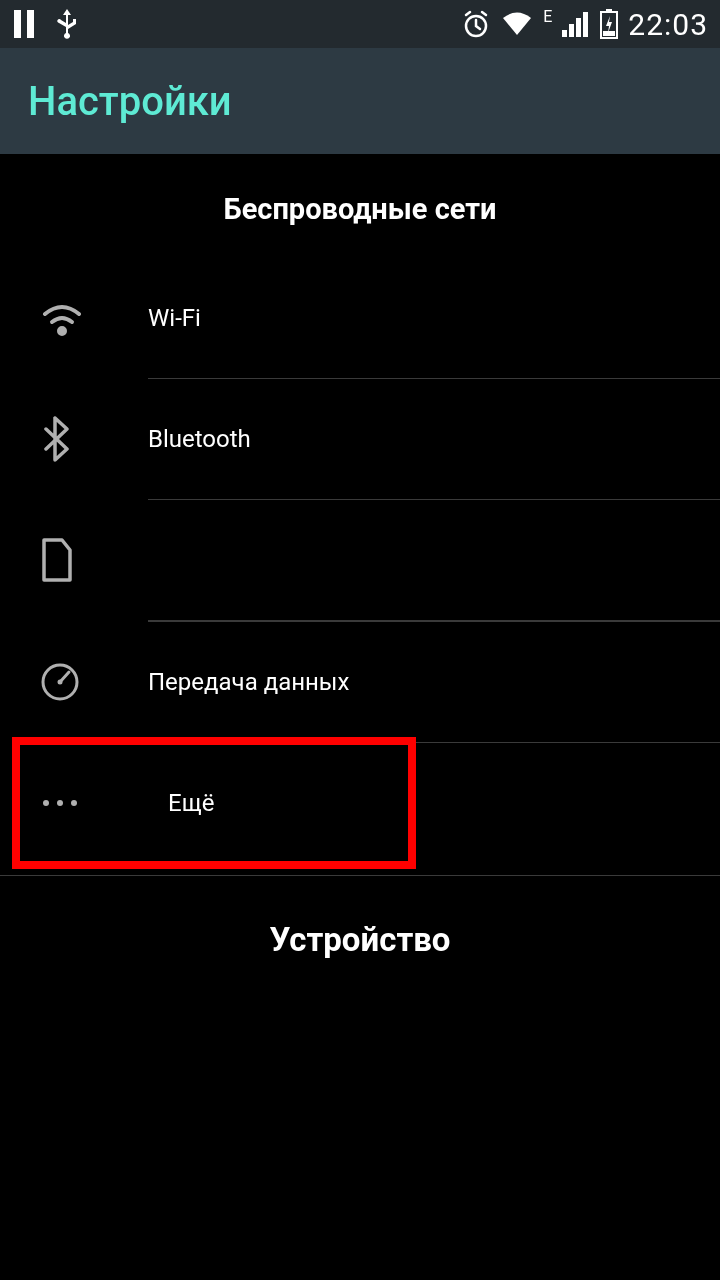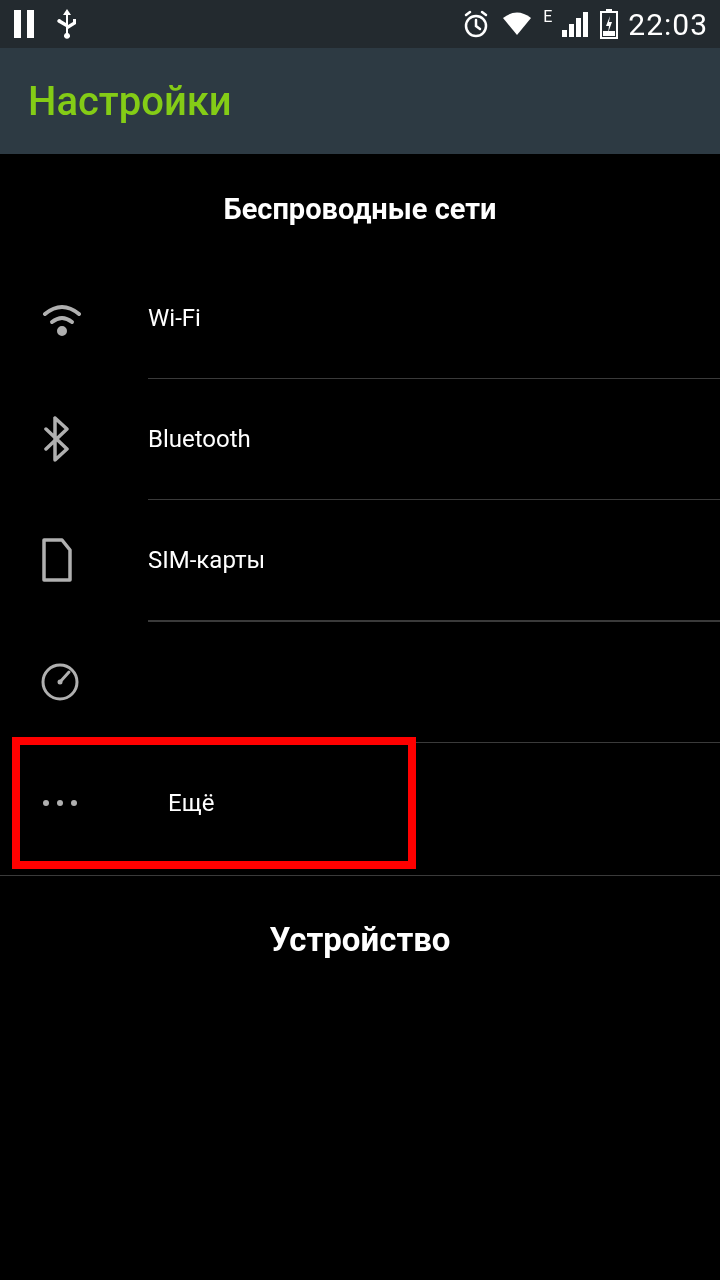--- a/index.html
+++ b/index.html
@@ -43,21 +43,21 @@
     .app-bar {
       height: 106px;
       background: #2d3a43;
       display: flex;
       align-items: center;
       padding: 0 28px;
     }
     .app-title {
       font-size: 40px;
       font-weight: 500;
-      color: #84cc16;
+      color: #5eead4;
     }
     .content {
       background: #000;
       text-align: center;
     }
     .section-header {
       font-size: 29px;
       font-weight: 700;
       color: #fff;
       padding: 38px 28px 32px 28px;
@@ -194,36 +194,36 @@
   <div class="divider"></div>
 
   <div class="list-item">
     <div class="icon-holder">
       <span>
         <svg width="34" height="44" viewBox="0 0 34 44">
             <path d="M4 2 L22 2 L30 12 L30 42 L4 42 Z" stroke="#b0b0b0" stroke-width="3.5" fill="none" stroke-linejoin="round"></path>
           </svg>
       </span>
     </div>
-    <span class="label">SIM-карты</span>
   </div>
   <div class="divider"></div>
 
   <div class="divider"></div>
 
   <div class="list-item">
     <div class="icon-holder">
       <span>
         <svg width="40" height="40" viewBox="0 0 40 40">
             <circle cx="20" cy="20" r="17" stroke="#b0b0b0" stroke-width="3" fill="none"></circle>
             <path d="M20 20 L29 10" stroke="#b0b0b0" stroke-width="3" stroke-linecap="round"></path>
             <circle cx="20" cy="20" r="2.5" fill="#b0b0b0"></circle>
           </svg>
       </span>
     </div>
+    <span class="label">Передача данных</span>
   </div>
   <div class="divider"></div>
 
   <div class="list-item" style="position:relative;gap:20px;">
     <div class="icon-holder">
       <span>
         <svg width="40" height="10" viewBox="0 0 40 10">
             <circle cx="6" cy="5" r="3" fill="#b0b0b0"></circle>
             <circle cx="20" cy="5" r="3" fill="#b0b0b0"></circle>
             <circle cx="34" cy="5" r="3" fill="#b0b0b0"></circle>

